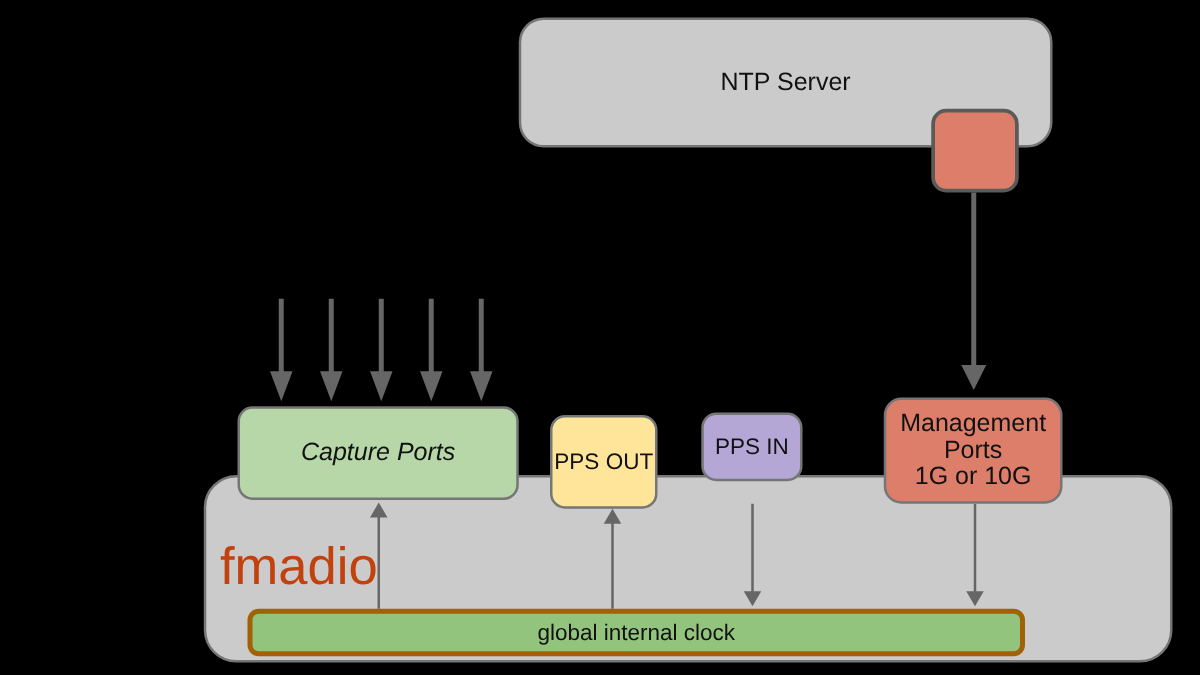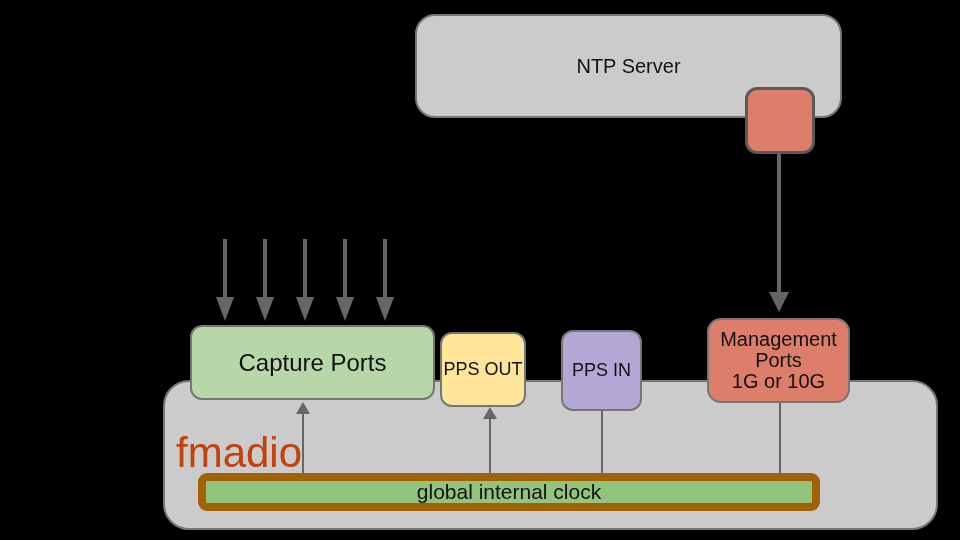--- a/index.html
+++ b/index.html
@@ -41,55 +41,56 @@
   }
   .fmadio-label {
     position: absolute;
     left: 176px; top: 429px;
     font-size: 42px;
     color: #c2410c;
     z-index: 4;
     letter-spacing: 0px;
   }
   .capture-box {
-    left: 190px; top: 325px; width: 245px; height: 75px;
+    left: 190px; top: 325px; width: 225px; height: 75px;
     background: var(--capture-green, #b7d7a8);
     border-radius: 12px;
-    font-size: 24px;
+    font-size: 20px;
     z-index: 3;
+    font-style: italic;
   }
   .ppsout-box {
     left: 440px; top: 332px; width: 86px; height: 75px;
     background: var(--pps-out-yellow, #ffe599);
     border-radius: 12px;
     font-size: 18px;
     z-index: 3;
   }
   .ppsin-box {
-    left: 561px; top: 330px; width: 81px; height: 81px;
+    left: 561px; top: 330px; width: 81px; height: 55px;
     background: var(--pps-in-purple, #b4a7d6);
     border-radius: 12px;
     font-size: 18px;
     z-index: 3;
   }
   .mgmt-box {
     left: 707px; top: 318px; width: 143px; height: 85px;
     background: var(--port-red, #dd7e6b);
     border-radius: 14px;
     font-size: 20px;
     flex-direction: column;
     line-height: 21px;
     z-index: 3;
   }
   .clock-bar {
-    left: 198px; top: 473px; width: 622px; height: 38px;
+    left: 198px; top: 487px; width: 622px; height: 38px;
     background: var(--clock-green, #93c47d);
-    border: 8px solid #a16207;
+    border: 4px solid #a16207;
     border-radius: 9px;
-    font-size: 21px;
+    font-size: 18px;
     z-index: 3;
   }
 
   .shaft { position: absolute; background: var(--arrow-gray, #666); z-index: 2; }
   .head  { position: absolute; width: 0; height: 0; z-index: 2; }
   .head.down-lg { border-left: 9px solid transparent; border-right: 9px solid transparent; border-top: 24px solid var(--arrow-gray, #666); }
   .head.down-md { border-left: 10px solid transparent; border-right: 10px solid transparent; border-top: 20px solid var(--arrow-gray, #666); }
   .head.down-sm { border-left: 7px solid transparent; border-right: 7px solid transparent; border-top: 12px solid var(--arrow-gray, #666); }
   .head.up-sm   { border-left: 7px solid transparent; border-right: 7px solid transparent; border-bottom: 12px solid var(--arrow-gray, #666); }
 </style>

